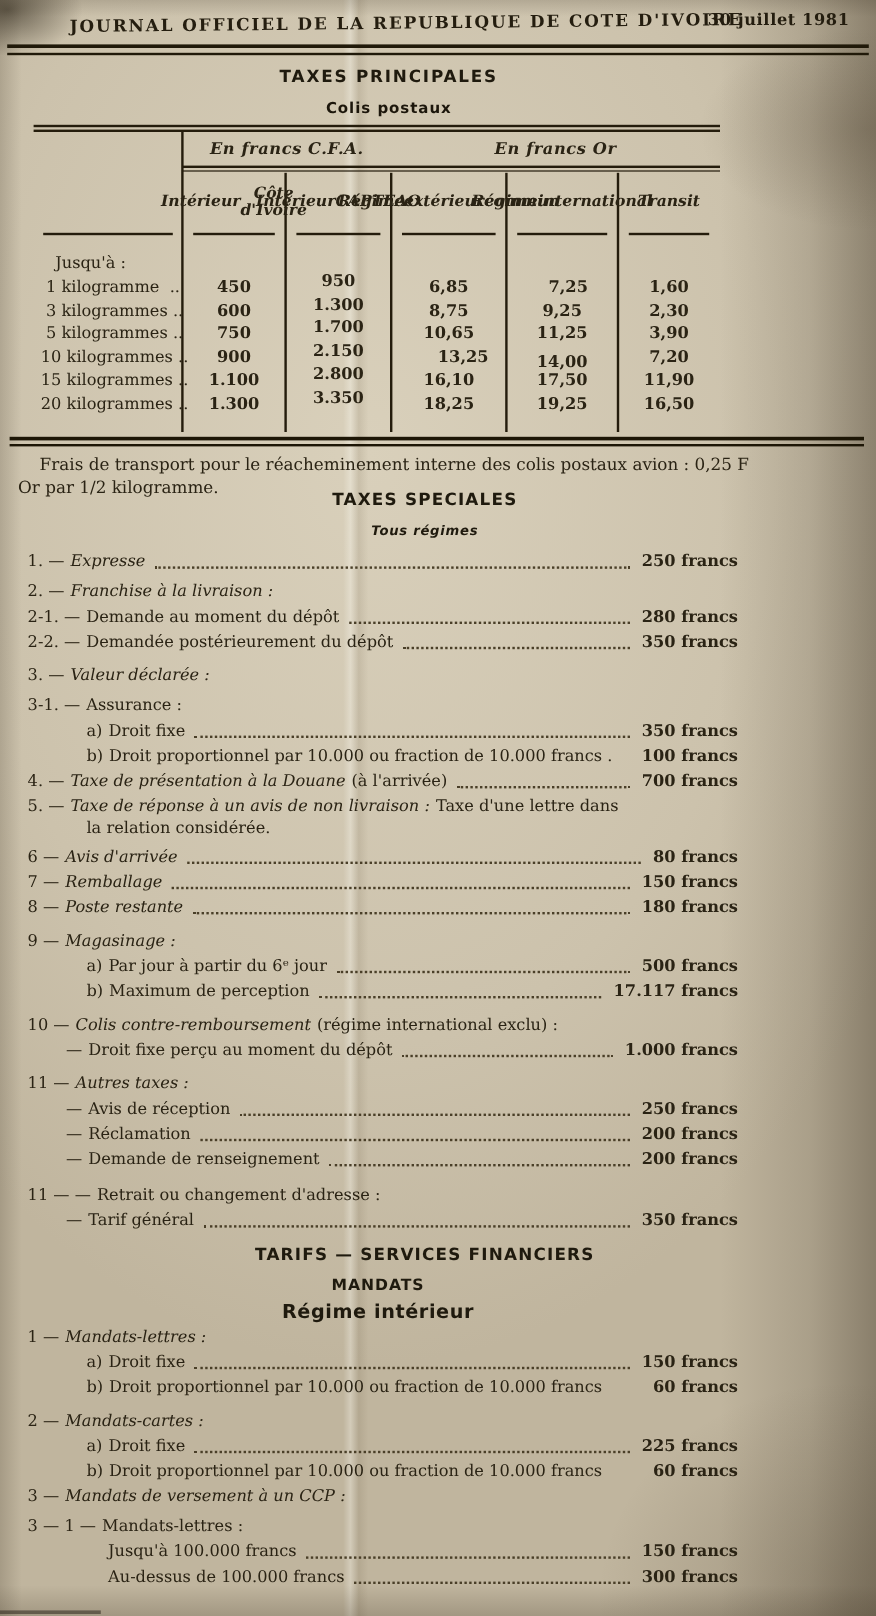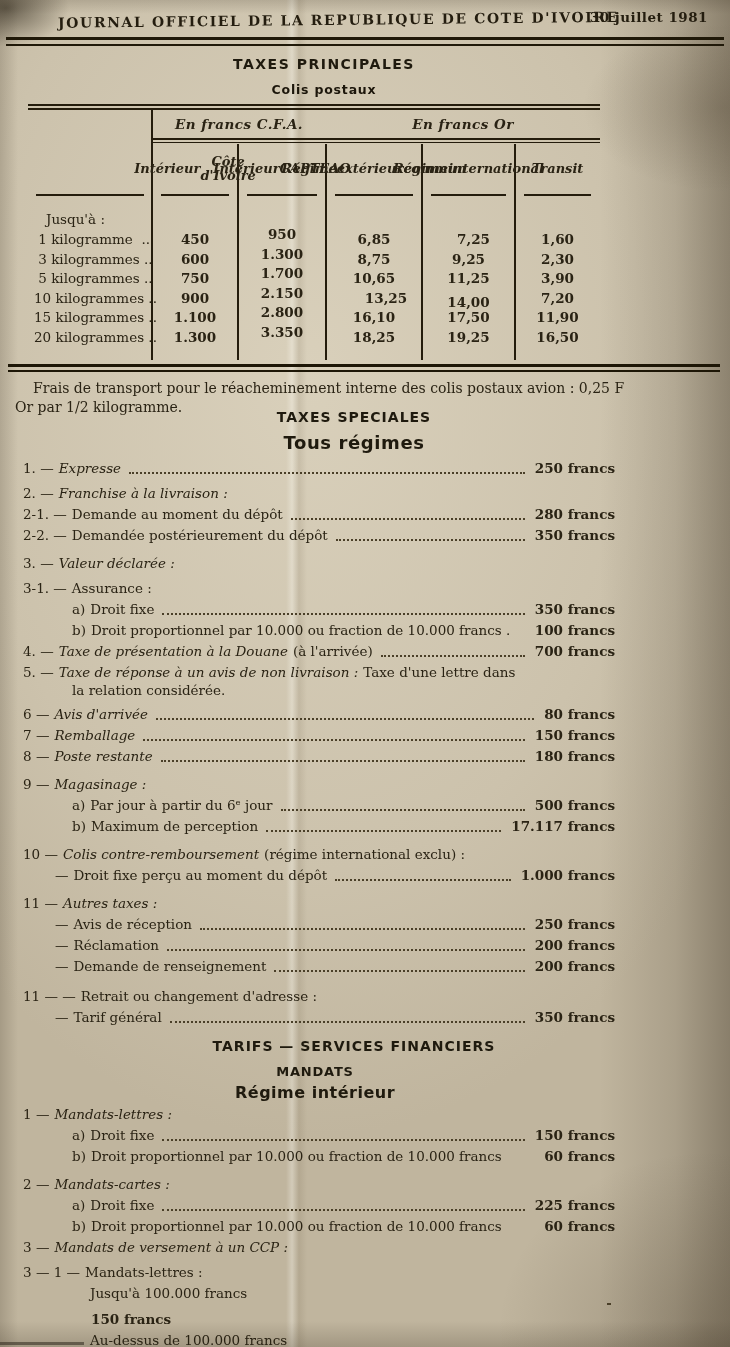--- a/index.html
+++ b/index.html
@@ -48,27 +48,27 @@
   .sep1{position:absolute;left:8px;right:10px;top:364px;height:3px;background:#1d1606;}
   .sep2{position:absolute;left:8px;right:10px;top:370px;height:2px;background:#1d1606;}
   
   .note{position:absolute;left:15px;top:379px;width:702px;font-size:14px;line-height:19px;}
   .note .l1{text-indent:18px;}
   
   .secs{position:absolute;left:15px;top:407px;width:600px;}
   .sec-h{font-family:"DejaVu Sans","Liberation Sans",sans-serif;font-weight:bold;
     text-align:center;color:#1f1a0e;line-height:20px;}
   .hA{font-size:14px;letter-spacing:1px;padding-left:78px;margin-top:9px;}
-  .hB{font-size:18px;letter-spacing:.6px;padding-left:78px;margin-top:6px;}
+  .hB{font-size:11px;letter-spacing:.6px;padding-left:78px;margin-top:6px;font-style:italic;}
   .hC{font-size:13px;letter-spacing:.8px;margin-top:6px;font-weight:600;}
   .hD{font-size:16px;letter-spacing:.5px;margin-top:1px;}
   .secs .hA:first-child{margin-top:0;}
   .row{display:flex;align-items:baseline;line-height:20px;font-size:13.5px;margin-top:1px;white-space:nowrap;}
   .g5{margin-top:5px;} .g8{margin-top:8px;} .g10{margin-top:10px;}
-  .ind0{padding-left:8px;} .ind1{padding-left:40px;} .ind2{padding-left:57px;} .ind3{padding-left:70px;flex-direction:column;}
+  .ind0{padding-left:8px;} .ind1{padding-left:40px;} .ind2{padding-left:57px;} .ind3{padding-left:70px;}
   .pre{white-space:pre;}
   .seg-i{font-style:italic;padding-left:5px;}
   .seg-r{padding-left:5px;}
   .leader{flex:1 1 0;min-width:4px;border-bottom:2px dotted #4a3f28;margin:0 4px 4px 8px;align-self:flex-end;}
   .spacer{flex:1 1 0;min-width:4px;}
   .price{font-weight:600;padding-left:6px;}
   .cont{line-height:17px;font-size:13.5px;padding-left:57px;}
   
   .bot-line{position:absolute;left:0;bottom:2px;width:84px;height:3px;background:rgba(45,38,28,.55);}
 </style>

